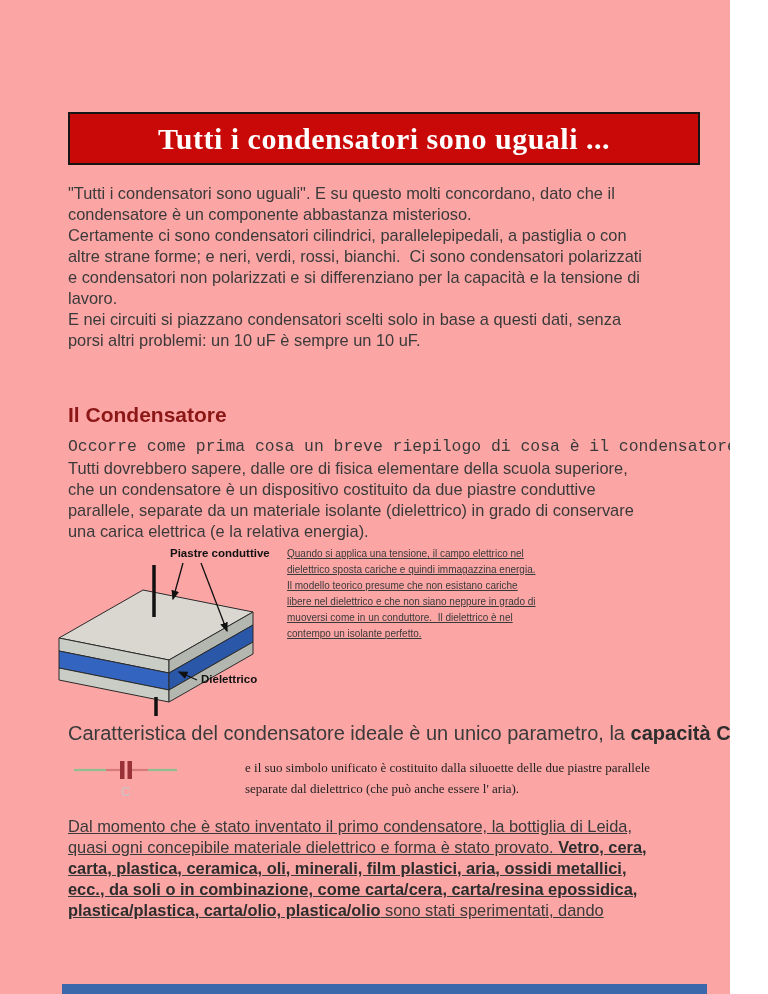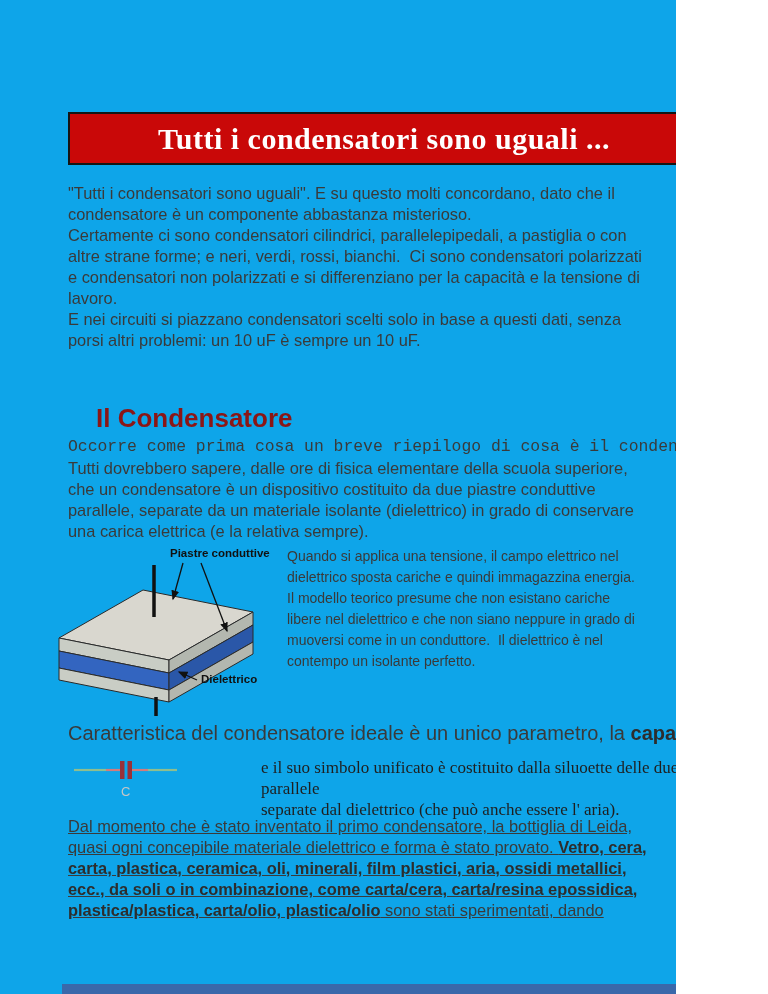--- a/index.html
+++ b/index.html
@@ -1,58 +1,57 @@
 <!DOCTYPE html>
 <html><head>
 <meta charset="utf-8">
 <style>
   html,body{margin:0;padding:0;background:#ffffff;}
   .page{
-    position:relative;width:676px;height:994px;background:#0ea5e9;overflow:hidden;
+    position:relative;width:730px;height:994px;background:#fca5a5;overflow:hidden;
     font-family:"Liberation Sans", sans-serif;color:#3a3a3a;
   }
   .banner{
     position:absolute;left:68px;top:112px;width:628px;height:49px;
     background:#c90808;border:2px solid #151515;
     display:flex;align-items:center;justify-content:center;
   }
   .banner-title{
     font-family:"Liberation Serif", serif;font-weight:bold;font-size:30px;color:#ffffff;
     white-space:nowrap;letter-spacing:0.5px;
   }
   .body-text{
     position:absolute;left:68px;width:690px;font-size:16.4px;line-height:21px;
     white-space:pre-line;color:#3a3a3a;
   }
   .p1{top:183px;}
   .p2{top:342px;}
   .p3{top:436px;font-family:Liberation Mono, monospace;}
   .p4{top:458px;}
   .section-heading{
-    position:absolute;left:68px;top:403px;font-size:26px;font-weight:bold;color:#8b1616;
+    position:absolute;left:68px;top:403px;font-size:21px;font-weight:bold;color:#8b1616;
     white-space:nowrap;
-    margin-left:28px;
   }
   .figure-block{position:absolute;left:55px;top:545px;width:690px;height:174px;}
   .diagram{position:absolute;left:0;top:0;}
   .fig-label{position:absolute;font-size:11.5px;font-weight:bold;color:#111;white-space:nowrap;}
   .label-plates{left:115px;top:2px;}
   .label-dielectric{left:146px;top:128px;}
   .fig-text{
-    position:absolute;left:232px;width:412px;font-size:14px;line-height:21px;
-    white-space:pre-line;color:#3a3a3a;
+    position:absolute;left:232px;width:412px;font-size:10px;line-height:16px;
+    white-space:pre-line;color:#3a3a3a;text-decoration:underline;
   }
   .fig-text-1{top:1px;}
   .fig-text-2{top:109px;}
   .caption-line{position:absolute;left:68px;top:723px;width:690px;font-size:20px;line-height:21px;}
   .caption-line b, .closing b{color:#2d2d2d;}
   .symbol-block{position:absolute;left:66px;top:748px;}
   .symbol-caption{
-    position:absolute;left:261px;top:757px;width:490px;
-    font-family:"Liberation Serif", serif;font-size:17px;line-height:21px;color:#1f1f1f;
+    position:absolute;left:245px;top:757px;width:490px;
+    font-family:"Liberation Serif", serif;font-size:13px;line-height:21px;color:#1f1f1f;
     white-space:pre-line;
   }
   .closing{top:816px;text-decoration:underline;}
   .footer-bar{position:absolute;left:62px;top:984px;width:645px;height:10px;background:#3a68aa;}
 </style>
 </head>
 <body>
 
 <div class="page">
 
@@ -67,21 +66,21 @@
 e condensatori non polarizzati e si differenziano per la capacità e la tensione di
 lavoro.
 E nei circuiti si piazzano condensatori scelti solo in base a questi dati, senza
 porsi altri problemi: un 10 uF è sempre un 10 uF.</div>
 
   <div class="section-heading">Il Condensatore</div>
   <div class="body-text p3">Occorre come prima cosa un breve riepilogo di cosa è il condensatore.</div>
   <div class="body-text p4">Tutti dovrebbero sapere, dalle ore di fisica elementare della scuola superiore,
 che un condensatore è un dispositivo costituito da due piastre conduttive
 parallele, separate da un materiale isolante (dielettrico) in grado di conservare
-una carica elettrica (e la relativa sempre).</div>
+una carica elettrica (e la relativa energia).</div>
 
   <div class="figure-block">
     <svg class="diagram" width="232" height="173" viewBox="0 0 232 173">
       <defs>
         <marker id="ah" markerWidth="9" markerHeight="8" refX="6.5" refY="3" orient="auto">
           <path d="M0,0 L7.5,3 L0,6 z" fill="#111"></path>
         </marker>
       </defs>
 
       <polygon points="88,45 198,67 114,115 4,93" fill="#d9d7cf" stroke="#2a2a2a" stroke-width="1"></polygon>

